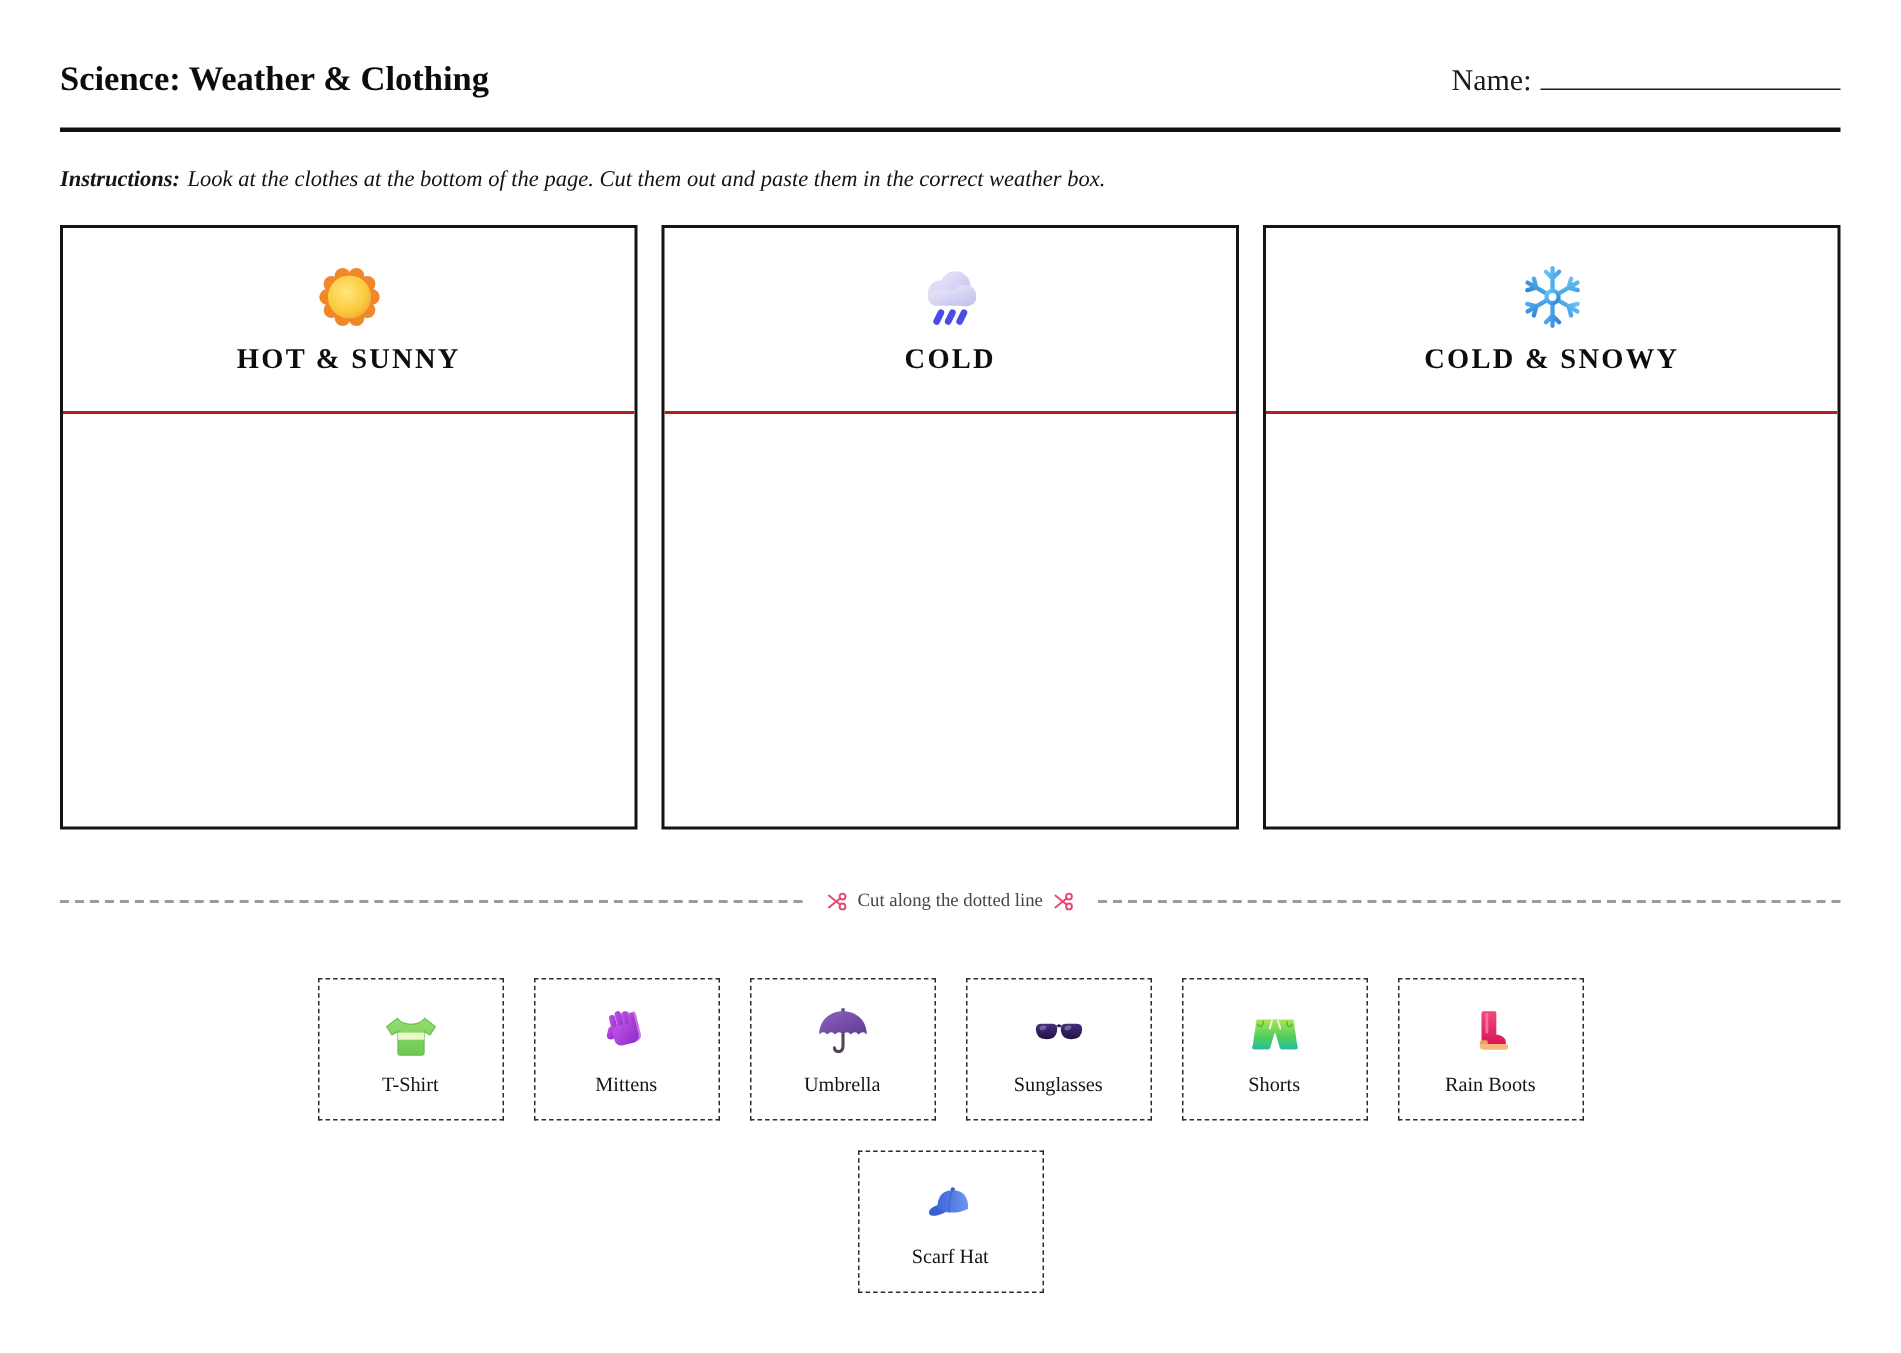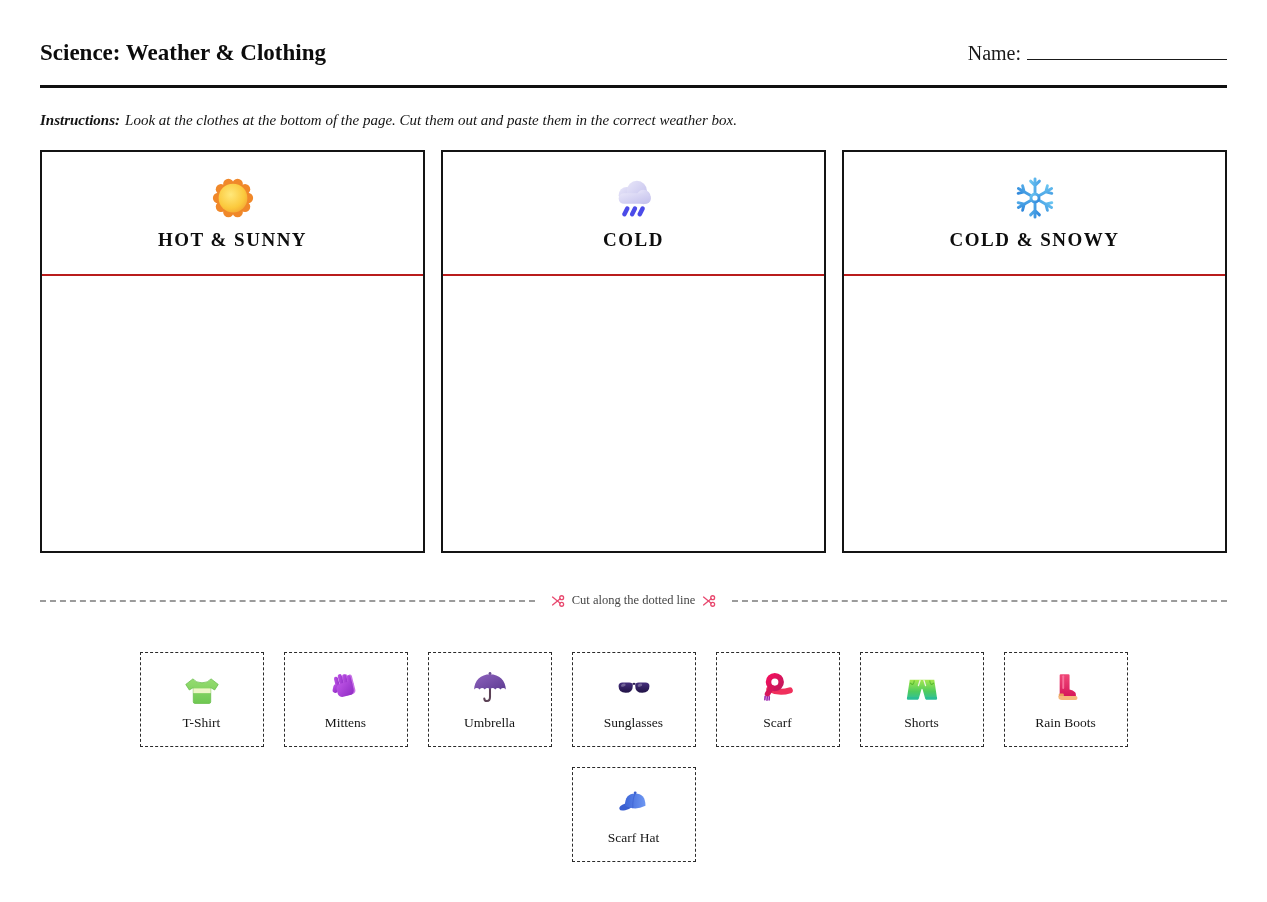--- a/index.html
+++ b/index.html
@@ -251,33 +251,20 @@
         <path fill="url(#lensGrad)" d="M4.5 21.5 Q4.5 17 9.5 17 L18 17 Q22.5 17 22.5 21 Q22.5 30 13.5 30 Q4.5 30 4.5 21.5 Z"></path>
         <path fill="url(#lensGrad)" d="M43.5 21.5 Q43.5 17 38.5 17 L30 17 Q25.5 17 25.5 21 Q25.5 30 34.5 30 Q43.5 30 43.5 21.5 Z"></path>
         <path fill="none" stroke="#2A1A52" stroke-width="2.2" d="M22.5 19.5 Q24 17.5 25.5 19.5"></path>
         <ellipse cx="10.5" cy="20.5" rx="3" ry="1.8" fill="#ffffff" opacity="0.28" transform="rotate(-18 10.5 20.5)"></ellipse>
         <ellipse cx="31.5" cy="20.5" rx="3" ry="1.8" fill="#ffffff" opacity="0.28" transform="rotate(-18 31.5 20.5)"></ellipse>
       </svg>
       <div class="card-label">Sunglasses</div>
     </div>
 
 
-    <div class="card">
-      <svg class="cicon" viewBox="0 0 48 48">
-        <path d="M13 25 Q25 31.5 39 27" fill="none" stroke="#F0305C" stroke-width="7.5" stroke-linecap="round"></path>
-        <circle cx="20" cy="16.5" r="8" fill="none" stroke="url(#scarfGrad)" stroke-width="7"></circle>
-        <path d="M15.5 23.5 L10.8 31.5" stroke="#D6175A" stroke-width="7" stroke-linecap="round" fill="none"></path>
-        <g stroke="#9C27B0" stroke-width="2" stroke-linecap="round">
-          <line x1="7.8" y1="34.5" x2="7.4" y2="38.8"></line>
-          <line x1="10.4" y1="35.2" x2="10.1" y2="39.4"></line>
-          <line x1="13" y1="35.2" x2="12.8" y2="39.2"></line>
-        </g>
-      </svg>
-      <div class="card-label">Scarf</div>
-    </div>
 
     <div class="card">
       <svg class="cicon" viewBox="0 0 48 48">
         <path fill="url(#shortsGrad)" d="M8.5 13.5 H39.5 L43 37 Q43.2 38.5 41.7 38.5 H29.5 Q28.2 38.5 28 37.3 L24.8 26 Q24.5 25 24 25 Q23.5 25 23.2 26 L20 37.3 Q19.8 38.5 18.5 38.5 H6.3 Q4.8 38.5 5 37 Z"></path>
         <path d="M5.2 35.5 H19.4 L18.9 38.5 H6.3 Q4.8 38.5 5 37 Z" fill="#2BBE93"></path>
         <path d="M28.6 35.5 H42.8 L43 37 Q43.2 38.5 41.7 38.5 H29.1 Z" fill="#2BBE93"></path>
         <g stroke="#F2F2E8" stroke-width="1.6" stroke-linecap="round" fill="none">
           <path d="M21.5 14.5 L19.5 21"></path>
             <path d="M26.5 14.5 L28.5 21"></path>
         </g>

